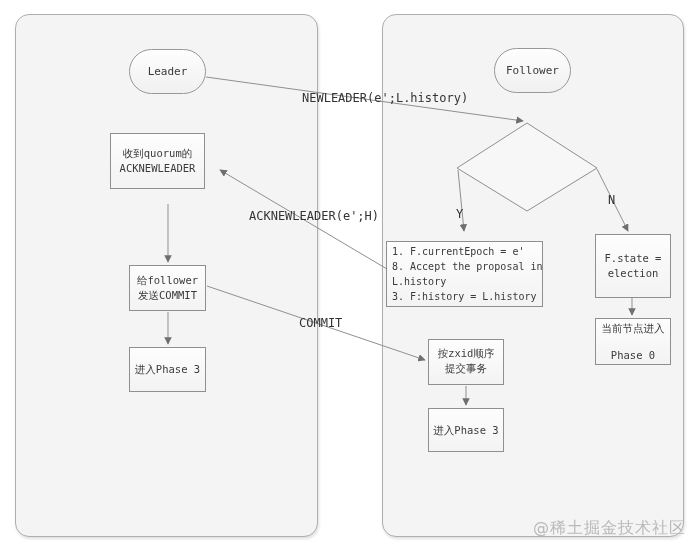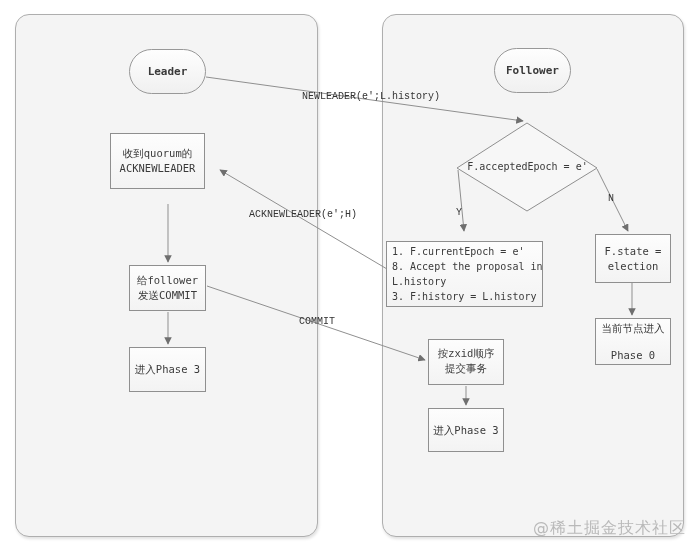--- a/index.html
+++ b/index.html
@@ -40,45 +40,43 @@
   }
   .rect {
     background: linear-gradient(180deg, #fdfdfd, #f3f3f3);
     border: 1px solid #8f8f8f;
   }
   .oval {
     border-radius: 23px;
     background: linear-gradient(180deg, #fefefe, #f0f0f0);
     border: 1px solid #989898;
     font-size: 11px;
-    font-weight: bold;
   }
   #node-leader         { left: 129px; top: 49px;  width: 77px;  height: 45px; }
   #node-follower       { left: 494px; top: 48px;  width: 77px;  height: 45px; }
   #node-recv-ack       { left: 110px; top: 133px; width: 95px;  height: 56px; }
   #node-send-commit    { left: 129px; top: 265px; width: 77px;  height: 46px; }
   #node-leader-phase3  { left: 129px; top: 347px; width: 77px;  height: 45px; }
   #node-accept-steps   { left: 386px; top: 234px; width: 157px; height: 66px;
                          align-items: flex-start; text-align: left;
                          padding: 3px 5px; font-size: 10px; line-height: 15px; margin-top: 7px; }
-  #node-state-election { left: 595px; top: 234px; width: 76px;  height: 49px; align-items: center; }
+  #node-state-election { left: 595px; top: 234px; width: 76px;  height: 64px; align-items: center; }
   #node-phase0         { left: 595px; top: 318px; width: 76px;  height: 47px; gap: 12px; }
   #node-zxid           { left: 428px; top: 339px; width: 76px;  height: 46px; font-family: Liberation Mono, monospace; }
   #node-follower-phase3{ left: 428px; top: 408px; width: 76px;  height: 44px; }
 
   #lbl-decision {
     position: absolute; left: 457px; top: 161px; width: 141px;
     text-align: center; font-size: 10px; color: #3a3a3a; white-space: nowrap;
   }
   .edge-label {
     position: absolute;
-    font-size: 10px;
+    font-size: 12px;
     color: #333333;
     white-space: nowrap;
-    font-family: Liberation Mono, monospace;
   }
   #lbl-newleader    { left: 302px; top: 91px; }
   #lbl-acknewleader { left: 249px; top: 209px; }
   #lbl-commit       { left: 299px; top: 316px; }
   #lbl-y            { left: 456px; top: 207px; }
   #lbl-n            { left: 608px; top: 193px; }
 
   #watermark {
     position: absolute;
     right: 14px;
@@ -137,21 +135,20 @@
     <span>给follower</span>
     <span>发送COMMIT</span>
   </div>
   <div class="node rect" id="node-leader-phase3">
     <span>进入Phase 3</span>
   </div>
 
   <div class="node oval" id="node-follower">
     <span>Follower</span>
   </div>
-  <div id="lbl-decision">F.acceptedEpoch = e'</div>
   <div class="node rect" id="node-accept-steps">
     <span>1. F.currentEpoch = e'</span>
     <span>8. Accept the proposal in</span>
     <span>L.history</span>
     <span>3. F:history = L.history</span>
   </div>
   <div class="node rect" id="node-state-election">
     <span>F.state =</span>
     <span>election</span>
   </div>

